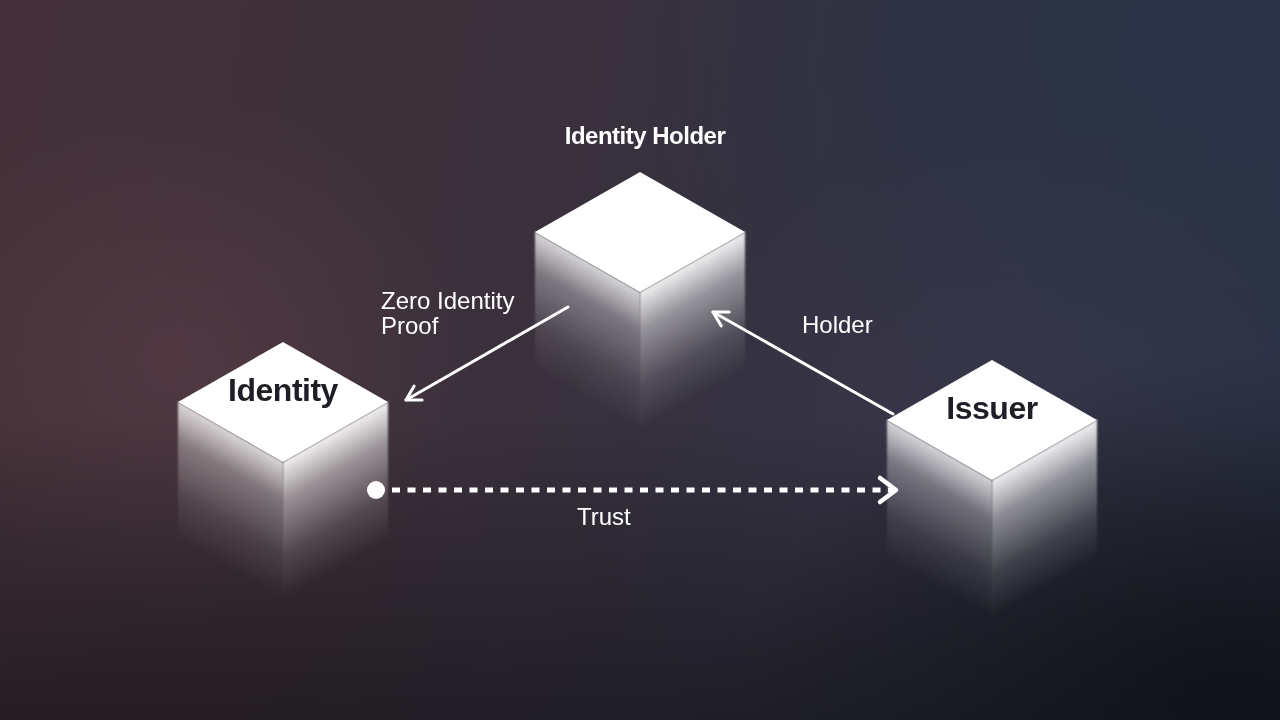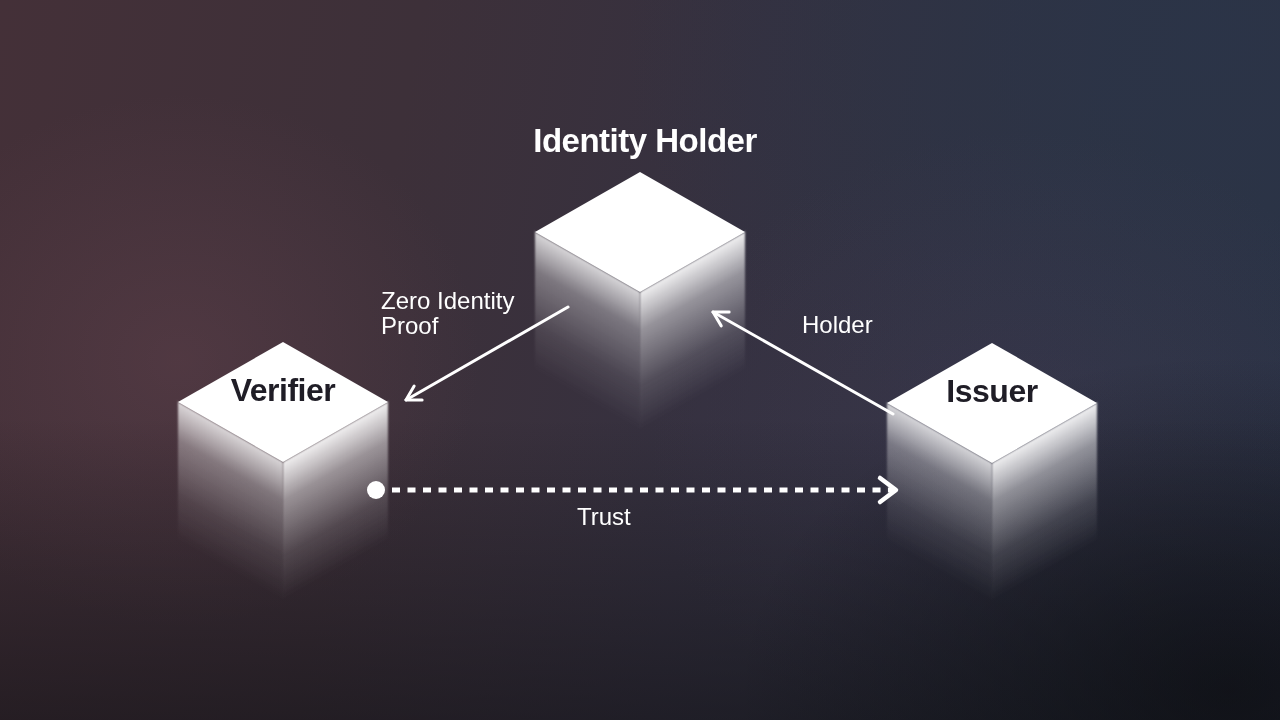--- a/index.html
+++ b/index.html
@@ -74,28 +74,28 @@
     font-size: 32px;
     font-weight: bold;
     letter-spacing: -0.5px;
     color: #1f1d26;
     white-space: nowrap;
     z-index: 3;
   }
 
   #cube-identity-holder { left: 535px; top: 172px; }
   #cube-verifier        { left: 178px; top: 342px; }
-  #cube-issuer          { left: 887px; top: 343px; }
+  #cube-issuer          { left: 887px; top: 360px; }
 
   .node-title {
     position: absolute;
     left: 645px;
     top: 122px;
     transform: translateX(-50%);
-    font-size: 33px;
+    font-size: 24px;
     font-weight: bold;
     letter-spacing: -0.5px;
     color: #ffffff;
     white-space: nowrap;
     z-index: 5;
   }
 
   
   .arrows {
     position: absolute;
@@ -139,21 +139,21 @@
   <div class="cube" id="cube-identity-holder">
     <div class="cube-face left"></div>
     <div class="cube-face right"></div>
     <div class="cube-top"></div>
   </div>
 
   <div class="cube" id="cube-verifier">
     <div class="cube-face left"></div>
     <div class="cube-face right"></div>
     <div class="cube-top"></div>
-    <div class="cube-label">Verifier</div>
+    <div class="cube-label">Identity</div>
   </div>
 
   <div class="cube" id="cube-issuer">
     <div class="cube-face left"></div>
     <div class="cube-face right"></div>
     <div class="cube-top"></div>
     <div class="cube-label">Issuer</div>
   </div>
 
   <svg class="arrows" width="1280" height="720" viewBox="0 0 1280 720">

